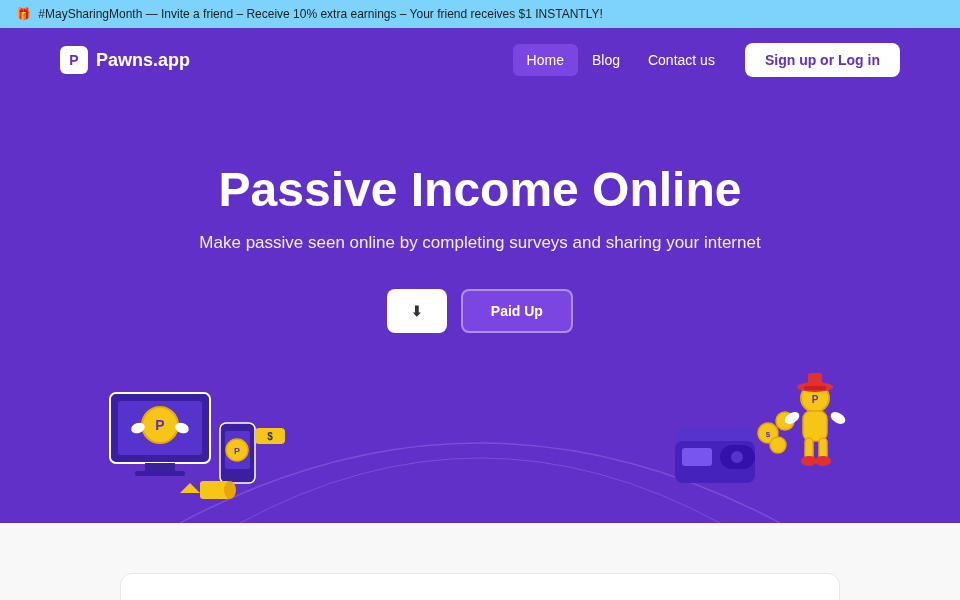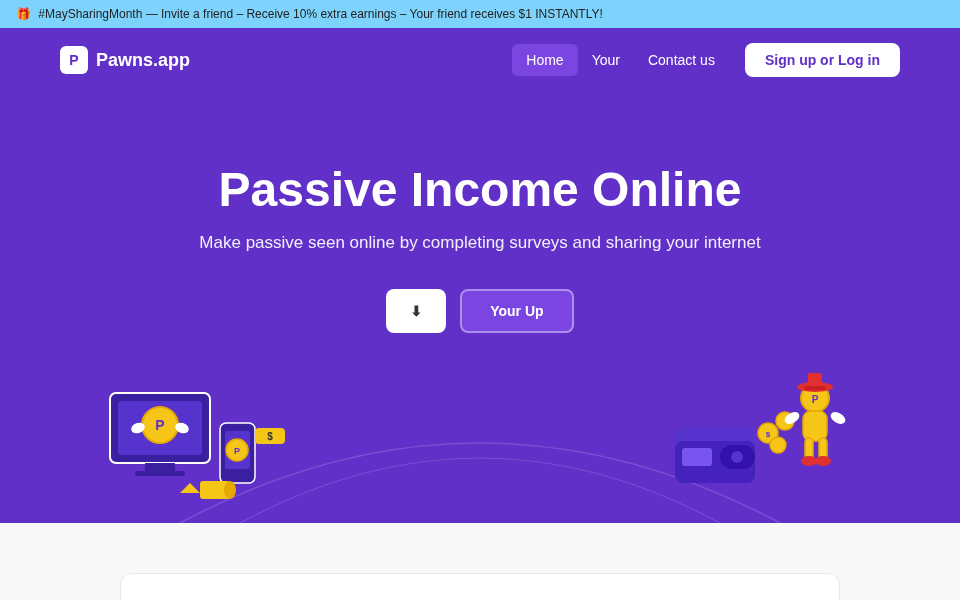--- a/index.html
+++ b/index.html
@@ -184,36 +184,36 @@
 
 <nav>
   <a href="#" class="nav-logo">
     <div class="logo-icon">
       <span>P</span>
     </div>
     <span>Pawns.app</span>
   </a>
   <div class="nav-links">
     <a href="#" class="nav-link active">Home</a>
-    <a href="#" class="nav-link">Your</a>
+    <a href="#" class="nav-link">Blog</a>
     <a href="#" class="nav-link">Contact us</a>
     <button class="nav-cta">Sign up or Log in</button>
   </div>
 </nav>
 
 <section class="hero">
   <h1>
     <span>Passive <strong>Income Online</strong></span>
   </h1>
   <p>Make passive seen online by completing surveys and sharing your internet</p>
   <div class="hero-buttons">
     <button class="btn-download">
       <span>⬇</span>
     </button>
-    <button class="btn-signup">Your Up</button>
+    <button class="btn-signup">Paid Up</button>
   </div>
 
   <div class="hero-illustrations">
 
     <svg class="hero-arch" width="600" height="160" viewBox="0 0 600 160">
       <path d="M0,160 Q300,0 600,160" stroke="white" stroke-width="1.5" fill="none"></path>
       <path d="M60,160 Q300,30 540,160" stroke="white" stroke-width="1" fill="none"></path>
     </svg>
 
     <svg class="illus-left" viewBox="0 0 200 150">

